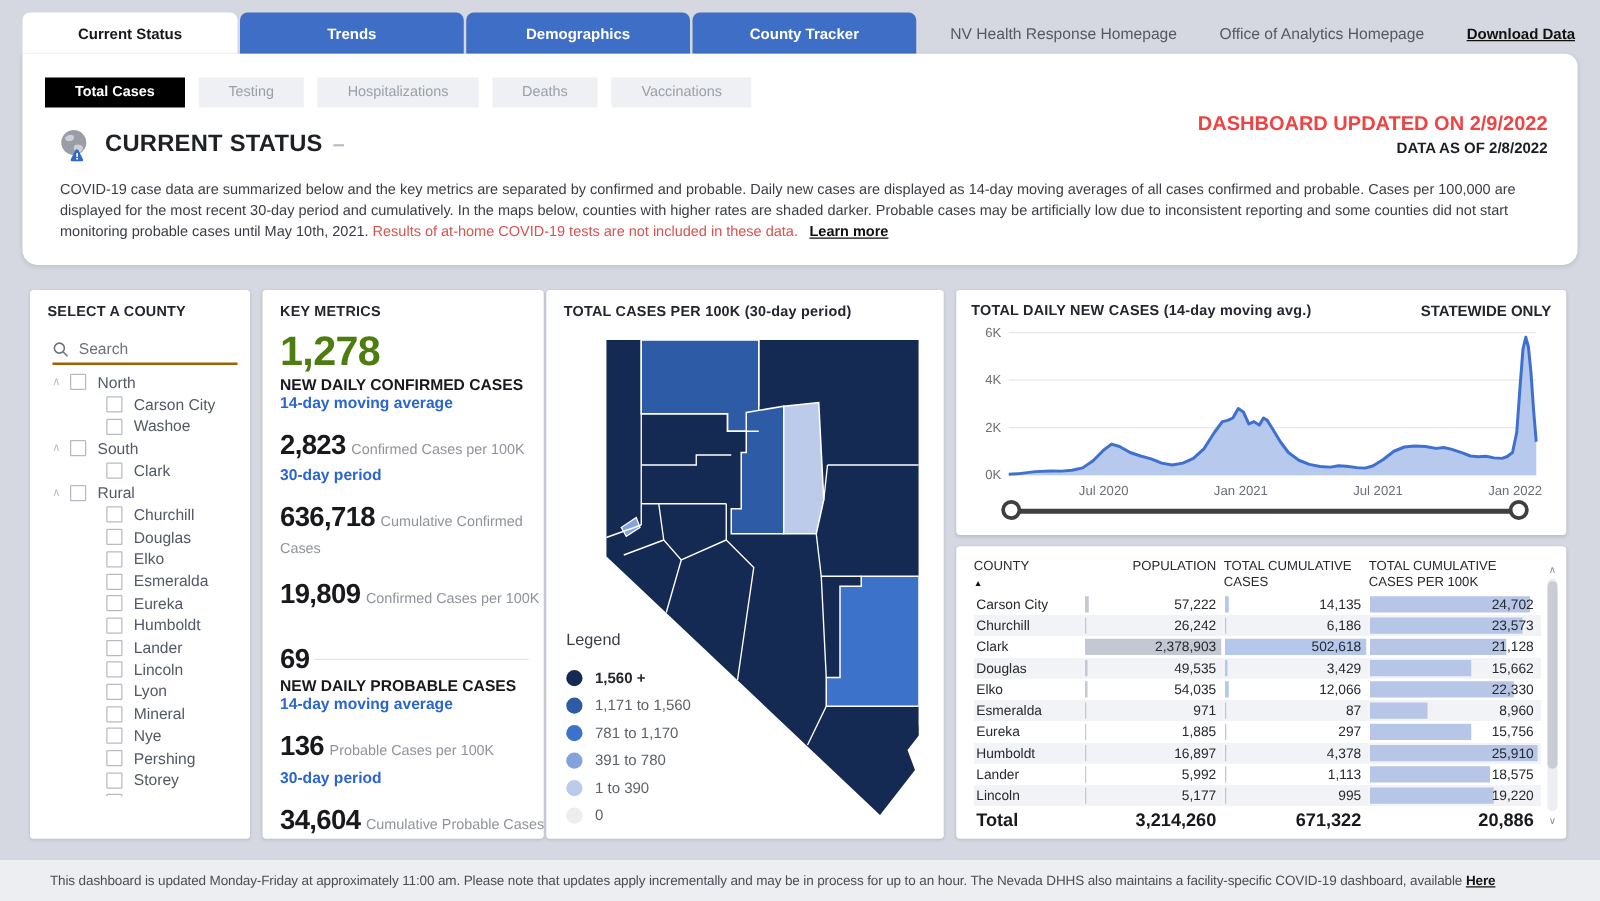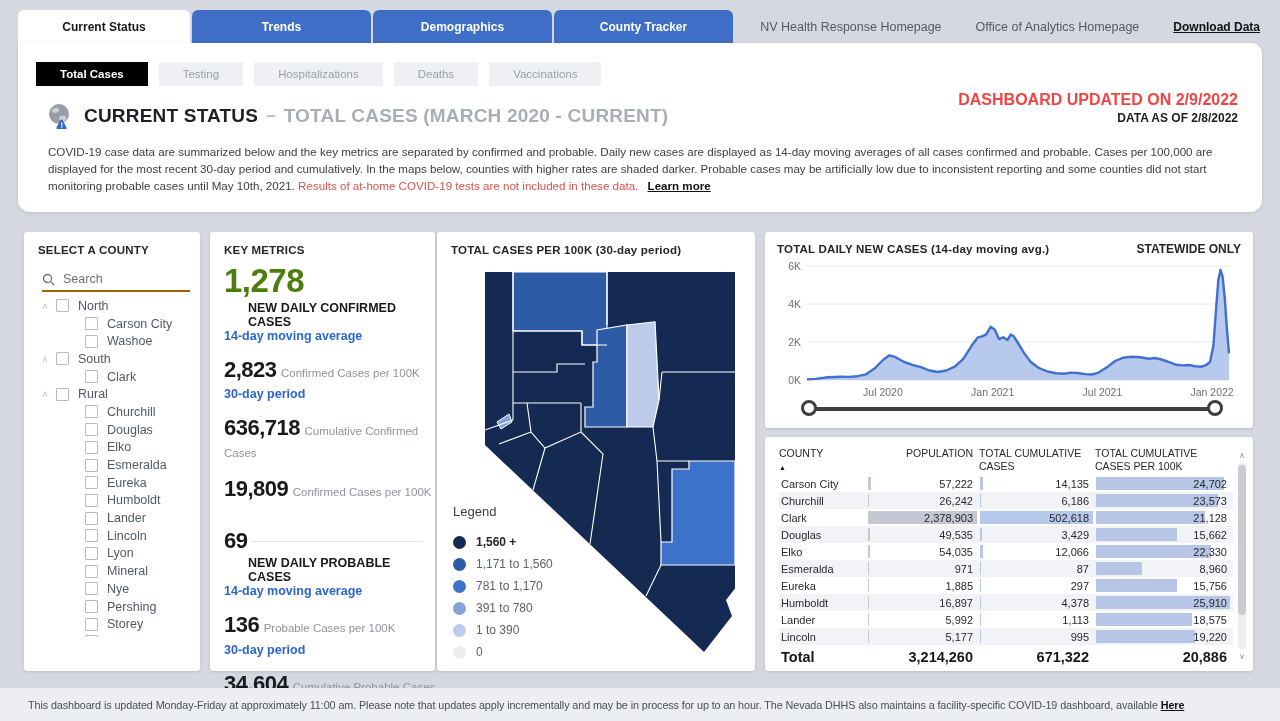--- a/index.html
+++ b/index.html
@@ -53,21 +53,21 @@
   .chev { width:14px; text-align:center; color:#b9bec7; font-size:9px; margin-right:4px; }
   .cbx { width:13px; height:13px; border:1px solid #b6bbc3; background:#fff; border-radius:1px;
          margin-right:9px; flex:none; cursor:pointer; }
   .tree-child { padding-left:47px; }
   .tree-child .cbx { margin-right:9px; }
 
   
   #metrics-panel { left:210px; top:232px; width:225px; height:439px; padding:12px 12px 0 14px; }
   .big-num { font-size:33px; font-weight:bold; color:#4d7c0f; letter-spacing:-.5px; line-height:1.05; }
   .mid-num { font-size:22px; font-weight:bold; color:#17191d; letter-spacing:-.5px; }
-  .metric-label-bold { font-size:12.5px; font-weight:bold; color:#17191d; margin-top:2px;margin-left:24px; }
+  .metric-label-bold { font-size:12.5px; font-weight:bold; color:#17191d; margin-top:2px; }
   .metric-blue { font-size:12.5px; font-weight:bold; color:#2b66cc; }
   .metric-gray { font-size:11.5px; color:#8f939b; }
   .m-row { margin-top:13px; line-height:1.25; }
   .divider-row { display:flex; align-items:center; margin-top:26px; }
   .divider-row .mid-num { flex:none; }
   .divider-line { flex:1; height:1px; background:#e3e5e9; margin-left:4px; }
 
   
   #map-panel { left:437px; top:232px; width:318px; height:439px; padding:12px 0 0 14px; }
   #nv-map { position:absolute; left:48px; top:40px; }
@@ -101,21 +101,21 @@
   .cellval { position:relative; z-index:1; display:block; }
   .total-row td { font-size:14.5px; font-weight:bold; color:#17191d; height:24px; background:#fff !important; }
   .sort-arrow { font-size:7px; color:#111; line-height:1; }
   .tbl-scroll { position:absolute; right:6px; top:14px; bottom:10px; width:10px; }
   .tbl-scroll .sc-chev { position:absolute; left:0; width:10px; font-size:8px; color:#8a8f98; text-align:center; }
   .tbl-scroll .sc-track { position:absolute; left:1px; top:12px; bottom:12px; width:8px; background:#eceef1; border-radius:4px; }
   .tbl-scroll .sc-thumb { position:absolute; left:1px; top:14px; width:8px; height:150px; background:#c9ccd3; border-radius:4px; cursor:pointer; }
 
   
   .footer-band { position:absolute; left:0; bottom:0; width:1280px; height:33px; background:#eceef2;
-                 display:flex; align-items:center; padding-left:28px; }
+                 display:flex; align-items:center; padding-left:40px; }
   .footer-text { font-size:10.8px; color:#4a4e55; letter-spacing:-.1px; }
   .footer-link { font-weight:bold; color:#111; text-decoration:underline; cursor:pointer; }
 </style>
 </head>
 <body>
 
 <div class="tabs-row" id="tabs-row">
     <div class="tab active">Current Status</div>
     <div class="tab">Trends</div>
     <div class="tab">Demographics</div>
@@ -143,21 +143,20 @@
         <circle cx="11" cy="11" r="10" fill="#989da6"></circle>
         <path d="M4 7 q3 -3 6 -2 q2 1 1 3 q-1 2 -4 2 q-3 0 -3 -3z" fill="#cdd0d5"></path>
         <path d="M12 13 q4 -1 6 1 q1 2 -1 4 q-3 2 -5 0 q-2 -3 0 -5z" fill="#cdd0d5"></path>
         <path d="M17 25 L10 25 L13.5 18 Z" fill="#2f6ac8" stroke="#2f6ac8" stroke-width="3" stroke-linejoin="round"></path>
         <rect x="13" y="19.5" width="1.4" height="3" fill="#fff"></rect>
         <rect x="13" y="23.3" width="1.4" height="1.3" fill="#fff"></rect>
       </svg>
     </span>
     <span class="page-title">CURRENT STATUS</span>
     <span class="title-dash">–</span>
-    <span class="page-subtitle">TOTAL CASES (MARCH 2020 - CURRENT)</span>
   </div>
   <div class="data-as-of">DATA AS OF 2/8/2022</div>
 
   <div class="description">
     <span>COVID-19 case data are summarized below and the key metrics are separated by confirmed and probable. Daily new cases are displayed as 14-day moving averages of all cases confirmed and probable. Cases per 100,000 are displayed for the most recent 30-day period and cumulatively. In the maps below, counties with higher rates are shaded darker. Probable cases may be artificially low due to inconsistent reporting and some counties did not start monitoring probable cases until May 10th, 2021.</span>
     <span class="desc-red"> <span>Results of at-home COVID-19 tests are not included in these data.</span></span>
     <span class="learn-more">Learn more</span>
   </div>
 </div>
 

